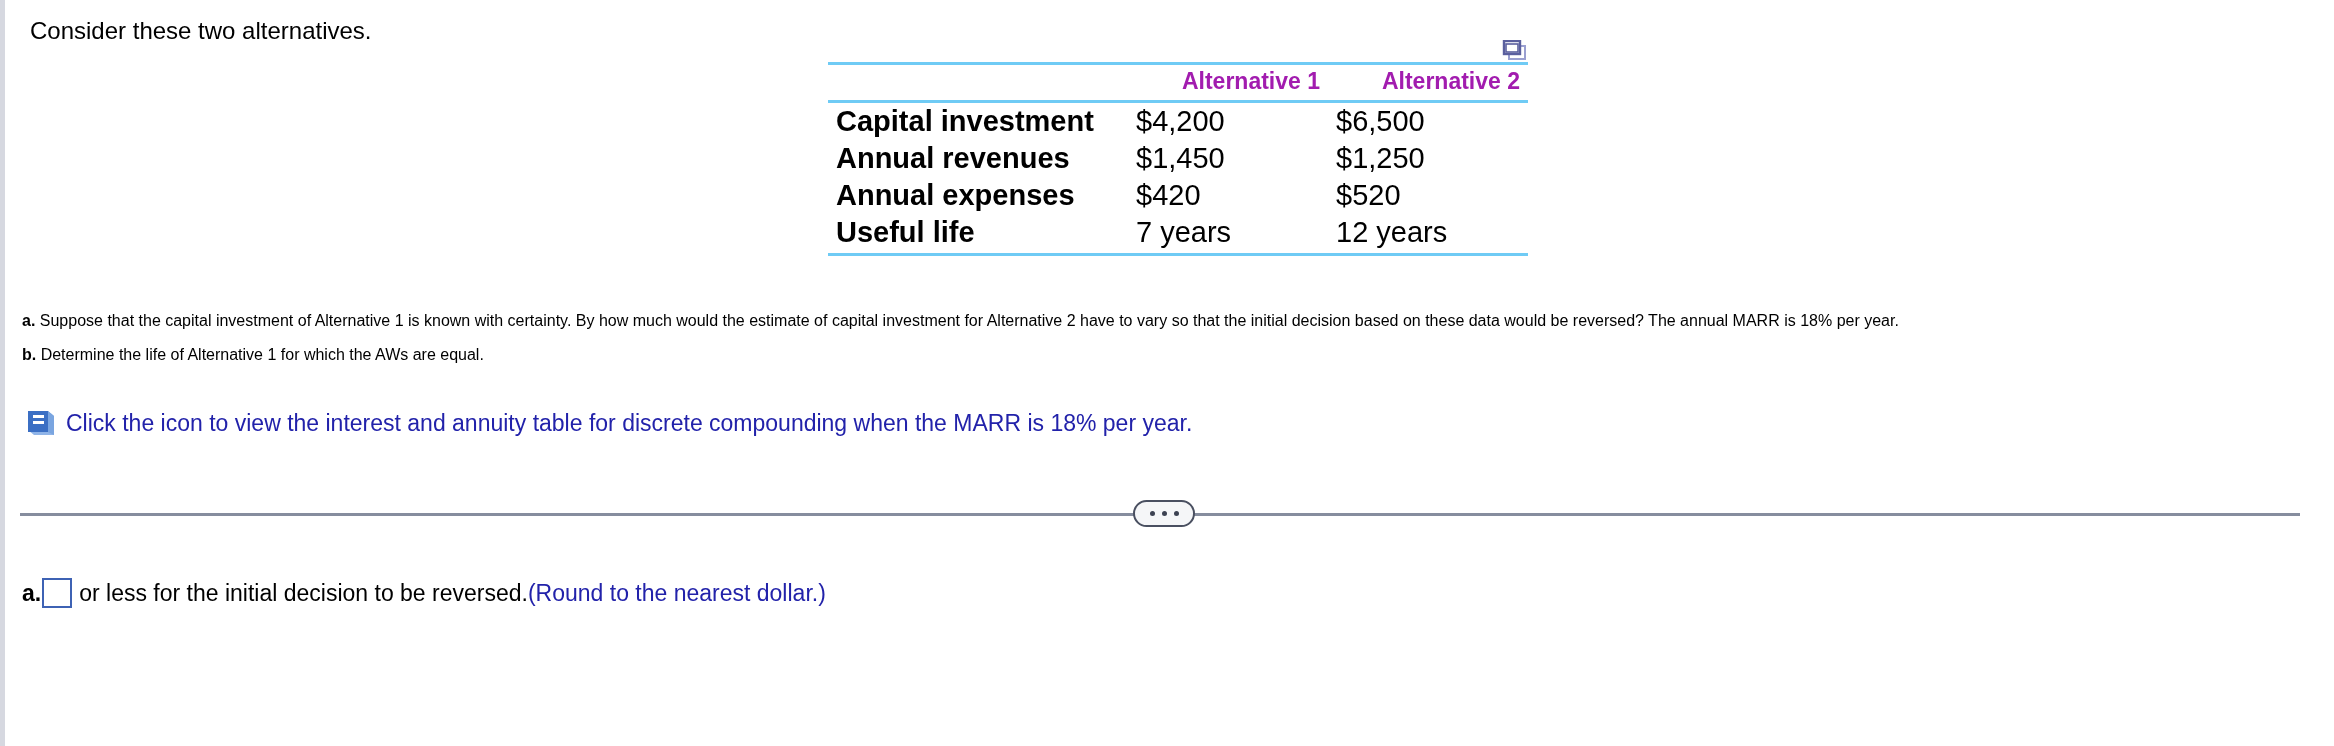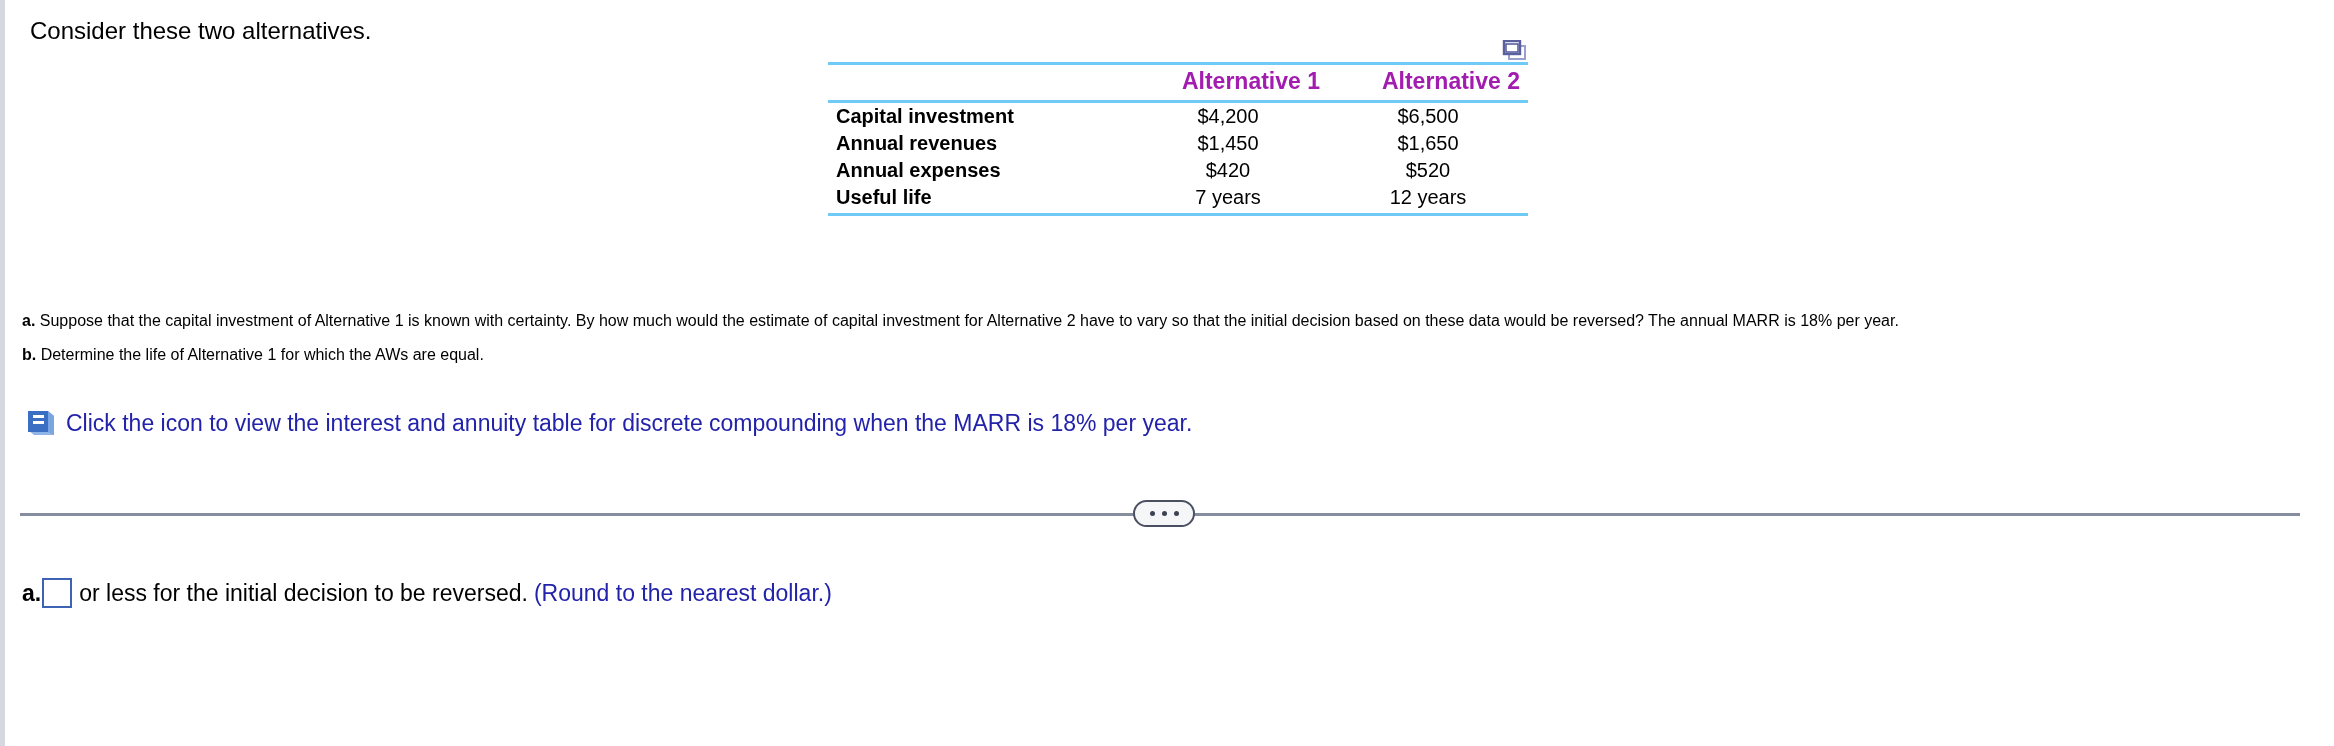--- a/index.html
+++ b/index.html
@@ -69,31 +69,31 @@
     padding: 3px 8px 5px 8px;
     border-top: 3px solid #6fcbf5;
     border-bottom: 3px solid #6fcbf5;
     white-space: nowrap;
   }
   table.alt-table thead th.corner {
     border-top: 3px solid #6fcbf5;
     border-bottom: 3px solid #6fcbf5;
   }
   table.alt-table tbody td {
-    font-size: 20px;
+    font-size: 29px;
     padding: 2px 8px;
     white-space: nowrap;
   }
   table.alt-table tbody td.rowlabel {
     font-weight: bold;
     text-align: left;
     color: #000;
   }
   table.alt-table tbody td.val {
-    text-align: center;
+    text-align: left;
     color: #000;
   }
   table.alt-table tbody tr:last-child td {
     border-bottom: 3px solid #6fcbf5;
     padding-bottom: 4px;
   }
   col.c-label { width: 300px; }
   col.c-a1 { width: 200px; }
   col.c-a2 { width: 200px; }
 
@@ -195,21 +195,21 @@
     padding: 0;
     font-size: 20px;
     font-family: "Liberation Sans", sans-serif;
     text-align: center;
     box-sizing: border-box;
     vertical-align: middle;
     outline: none;
   }
   .round-note {
     color: #2222aa;
-    margin-left: 6px;
+    margin-left: 0;
   }
   .seg { white-space: pre; }
 </style>
 </head>
 <body>
 
 <div class="page-edge-left"></div>
 
 <div class="content">
 
@@ -240,21 +240,21 @@
       </thead>
       <tbody>
         <tr>
           <td class="rowlabel">Capital investment</td>
           <td class="val">$4,200</td>
           <td class="val">$6,500</td>
         </tr>
         <tr>
           <td class="rowlabel">Annual revenues</td>
           <td class="val">$1,450</td>
-          <td class="val">$1,650</td>
+          <td class="val">$1,250</td>
         </tr>
         <tr>
           <td class="rowlabel">Annual expenses</td>
           <td class="val">$420</td>
           <td class="val">$520</td>
         </tr>
         <tr>
           <td class="rowlabel">Useful life</td>
           <td class="val">7 years</td>
           <td class="val">12 years</td>

